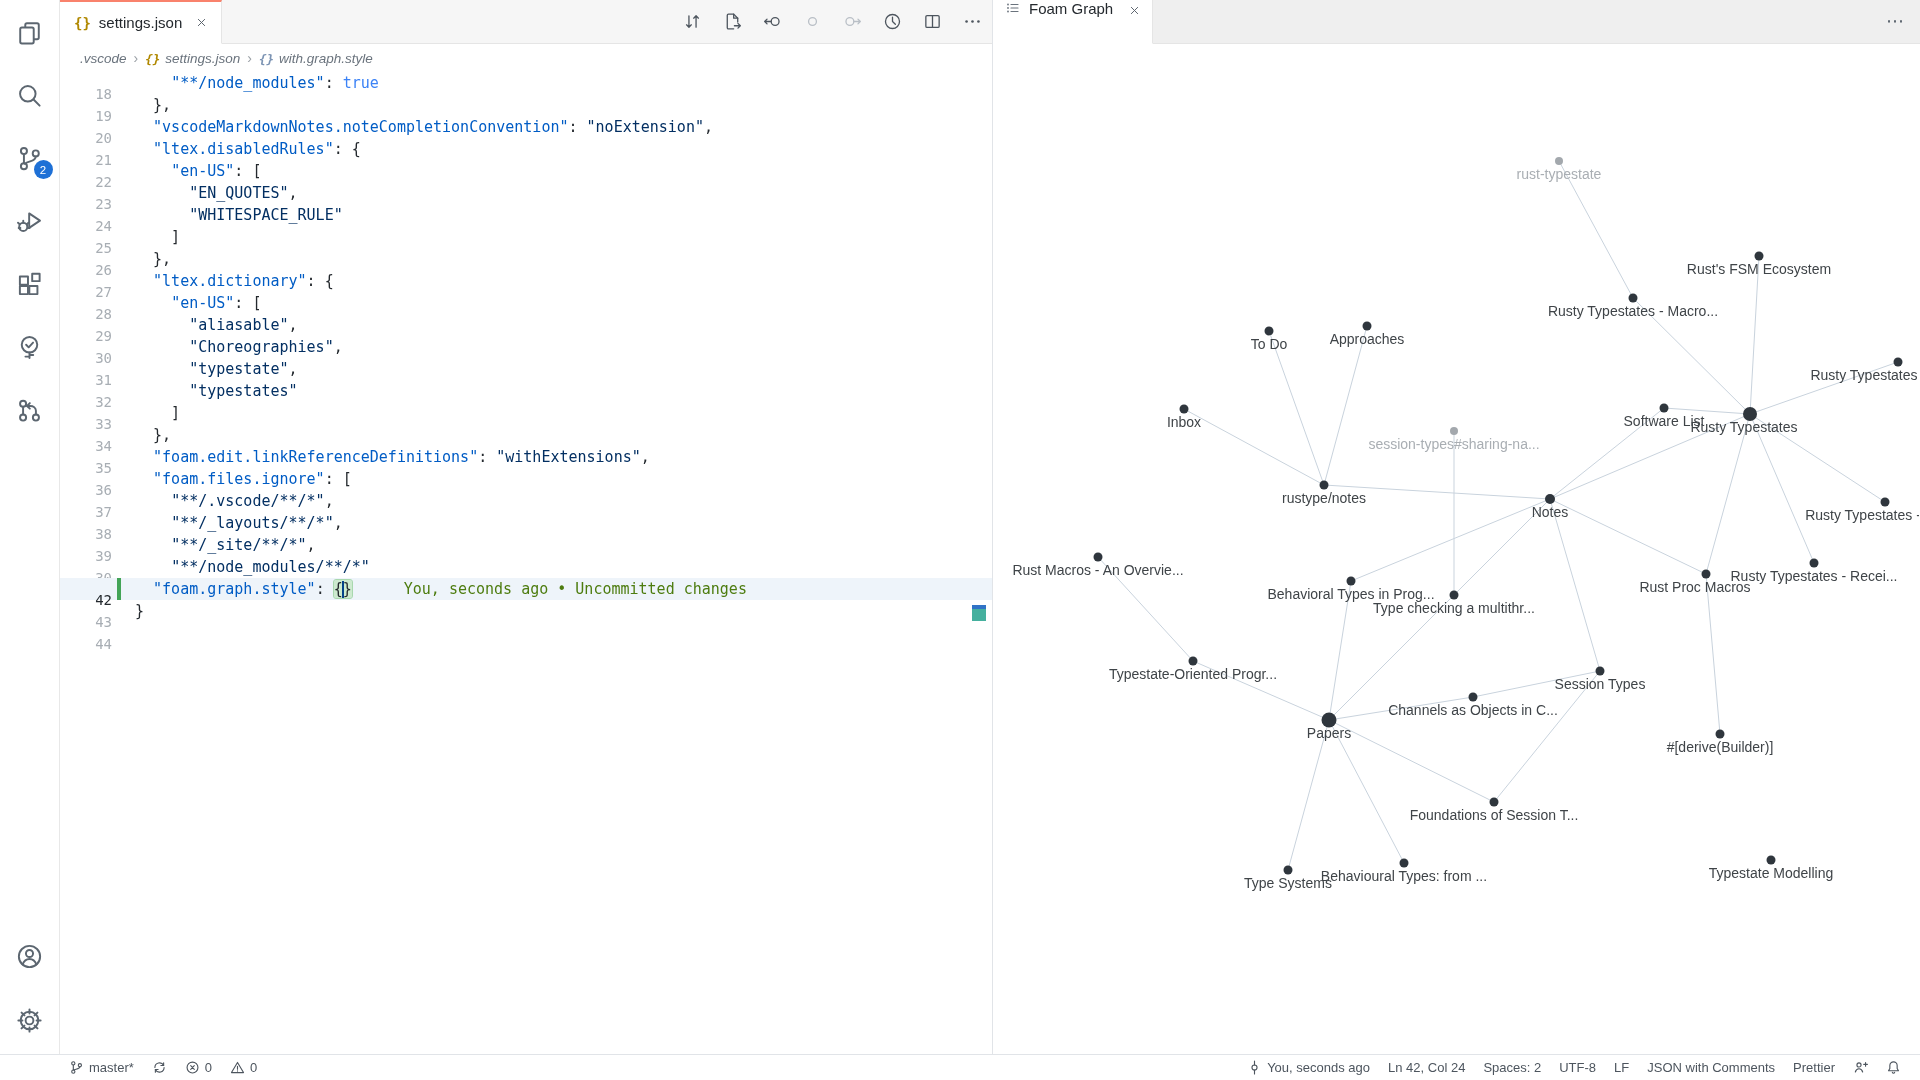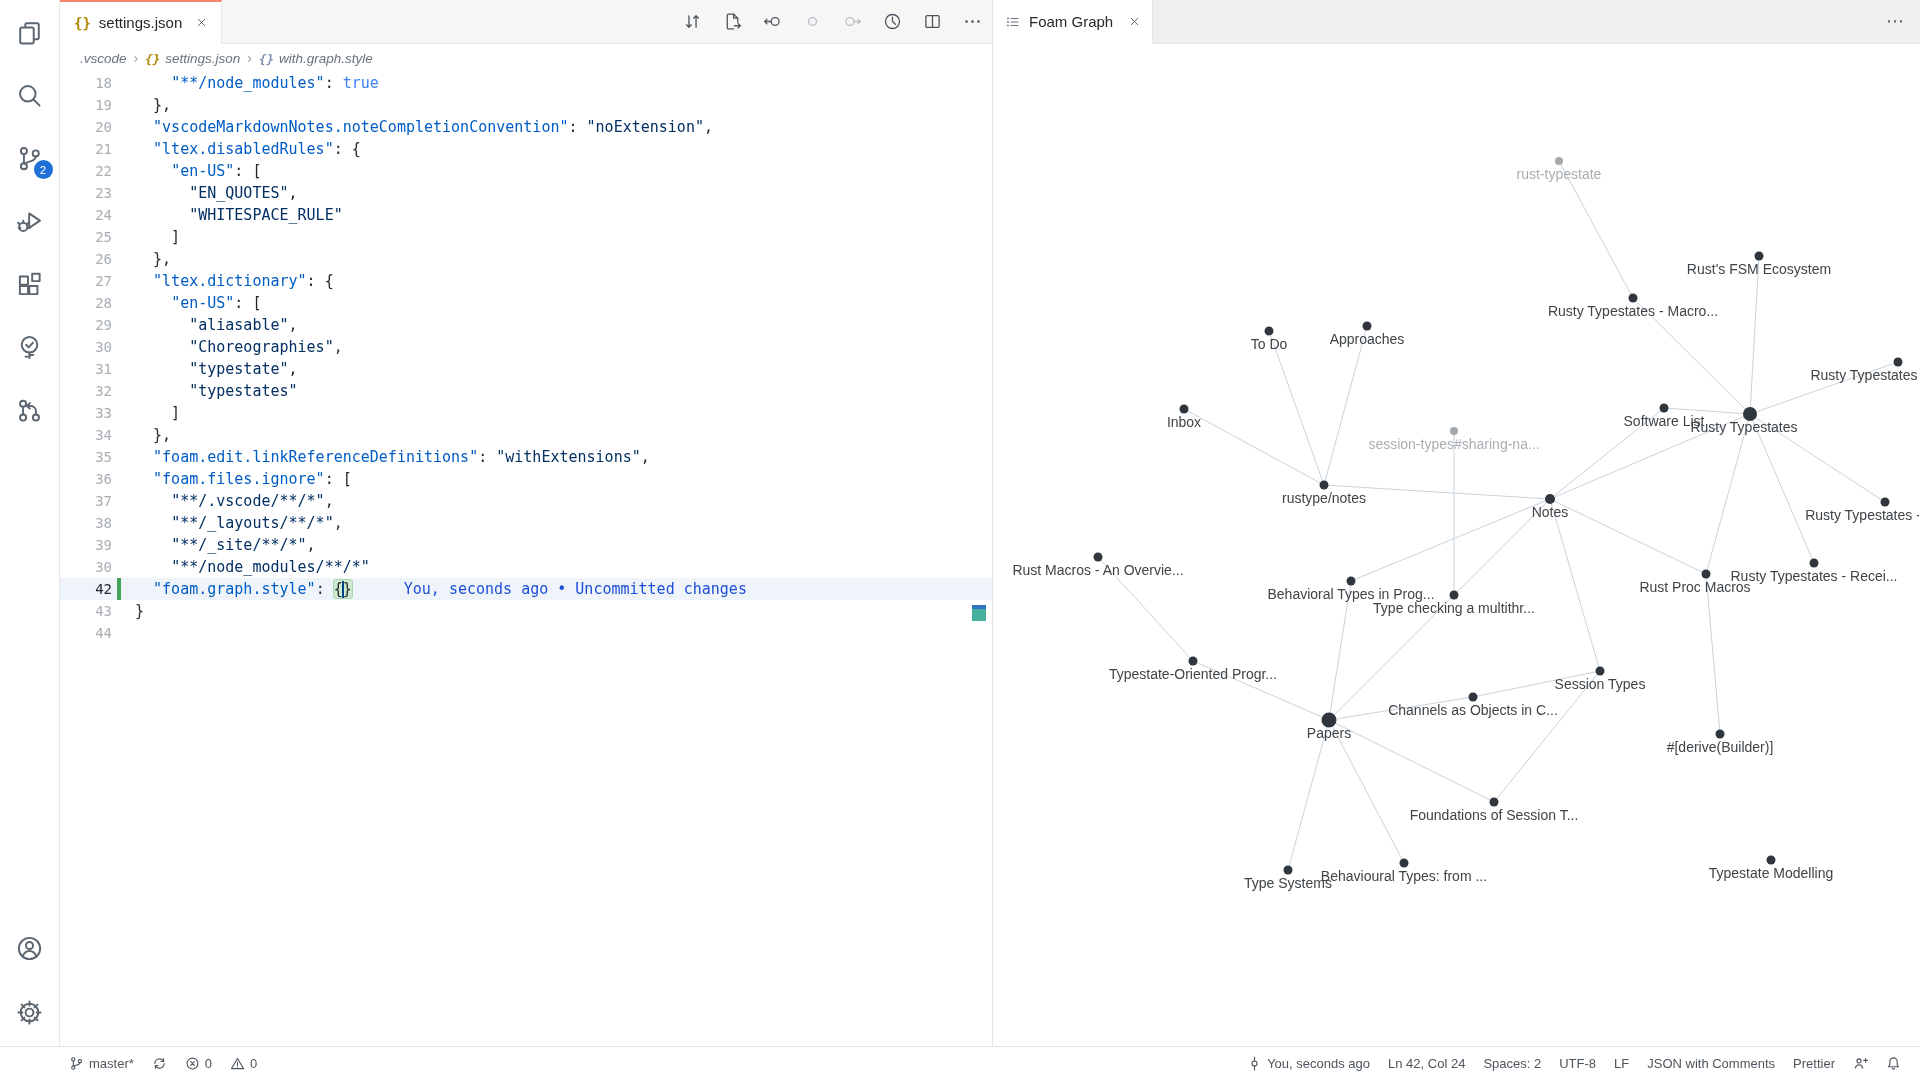--- a/index.html
+++ b/index.html
@@ -45,53 +45,53 @@
   .bc-item { display:flex; align-items:center; gap:5px; cursor:pointer;font-style:italic; }
   .bc-sep { color:#9aa0a6; font-size:14px; }
   .bc-glyph { font-family:"DejaVu Sans Mono", monospace; font-weight:bold; font-size:12.5px; }
 
   
   .code-area { position:relative; flex:1; overflow:hidden;
     font-family:"DejaVu Sans Mono", monospace; font-size:15px; }
   .code-lines { position:absolute; top:0; left:0; right:0; }
   .cline { position:relative; height:22px; line-height:22px; white-space:pre; padding-left:75px; }
   .cline.current { background:#eef4fa; }
-  .gutter { position:absolute; left:0; top:0; width:52px; text-align:right; color:#a8aeb4;
+  .gutter { position:absolute; left:0; top:11px; width:52px; text-align:right; color:#a8aeb4;
     font-size:14px; }
   .cline.current .gutter { color:#24292e; }
   .modbar { position:absolute; left:57px; top:0; width:4px; height:22px; background:#43a457; }
   .tk-p { color:#24292e; } .tk-k { color:#005cc5; } .tk-s { color:#032f62; } .tk-b { color:#3b82f6; }
   .snippet { background:#cdeacf; outline:1px solid #a8d8ae; border-radius:2px; color:#24292e;
     position:relative; }
   .cursor { position:absolute; top:3px; width:1.6px; height:17px; background:#044289; }
-  .ghost { color:#1d4ed8; margin-left:52px; }
+  .ghost { color:#4d7c0f; margin-left:52px; }
 
   .ruler-marker { position:absolute; right:6px; top:533px; width:14px; cursor:pointer; }
   .ruler-marker .blue { height:4px; background:#3173c6; }
   .ruler-marker .teal { height:12px; background:#45b09e; }
 
   
   .panel { flex:1; display:flex; flex-direction:column; min-width:0; background:#fff; }
   .panel .tabbar { background:#efefef; }
   .ptab { width:160px; background:#fff; border-right:1px solid #e5e5e5; display:flex;
-    align-items:center; gap:8px; padding:0 8px 0 12px; font-size:15px; cursor:pointer;
+    align-items:flex-start; gap:8px; padding:0 8px 0 12px; font-size:15px; cursor:pointer;
     margin-bottom:-1px; border-bottom:1px solid #fff; }
   .ptab svg.gl { width:16px; height:16px; stroke:#6a737d; stroke-width:1.2; fill:none; stroke-linecap:round; }
   .panel-more { position:absolute; right:14px; top:0; height:42px; display:flex; align-items:center;
     color:#57606a; font-size:18px; letter-spacing:2px; cursor:pointer; }
   .graph-body { position:relative; flex:1; }
   .graph-body svg.graph { position:absolute; inset:0; }
   .g-edge { stroke:#c9d3dd; stroke-width:1; }
   .g-node { fill:#2f363d; cursor:pointer; }
   .g-node.muted { fill:#a3a8ad; }
   .g-label { font-family:"Liberation Sans", sans-serif; font-size:14px; fill:#3f4448; }
   .g-label.muted { fill:#a9aeb3; }
 
   
-  .statusbar { height:34px; background:#ffffff; border-top:1px solid #e1e4e8; display:flex;
+  .statusbar { height:26px; background:#ffffff; border-top:1px solid #e1e4e8; display:flex;
     align-items:flex-end; font-size:13px; color:#4d555e; padding:0 10px 0 60px; flex:none; }
   .sb-left, .sb-right { display:flex; align-items:center; height:100%; }
   .sb-right { margin-left:auto; }
   .sb-item { display:flex; align-items:center; gap:5px; padding:0 9px; height:100%; cursor:pointer; }
   .sb-item svg { width:15px; height:15px; stroke:#4d555e; stroke-width:1.2; fill:none;
     stroke-linecap:round; stroke-linejoin:round; }
 </style>
 </head>
 <body>
 

